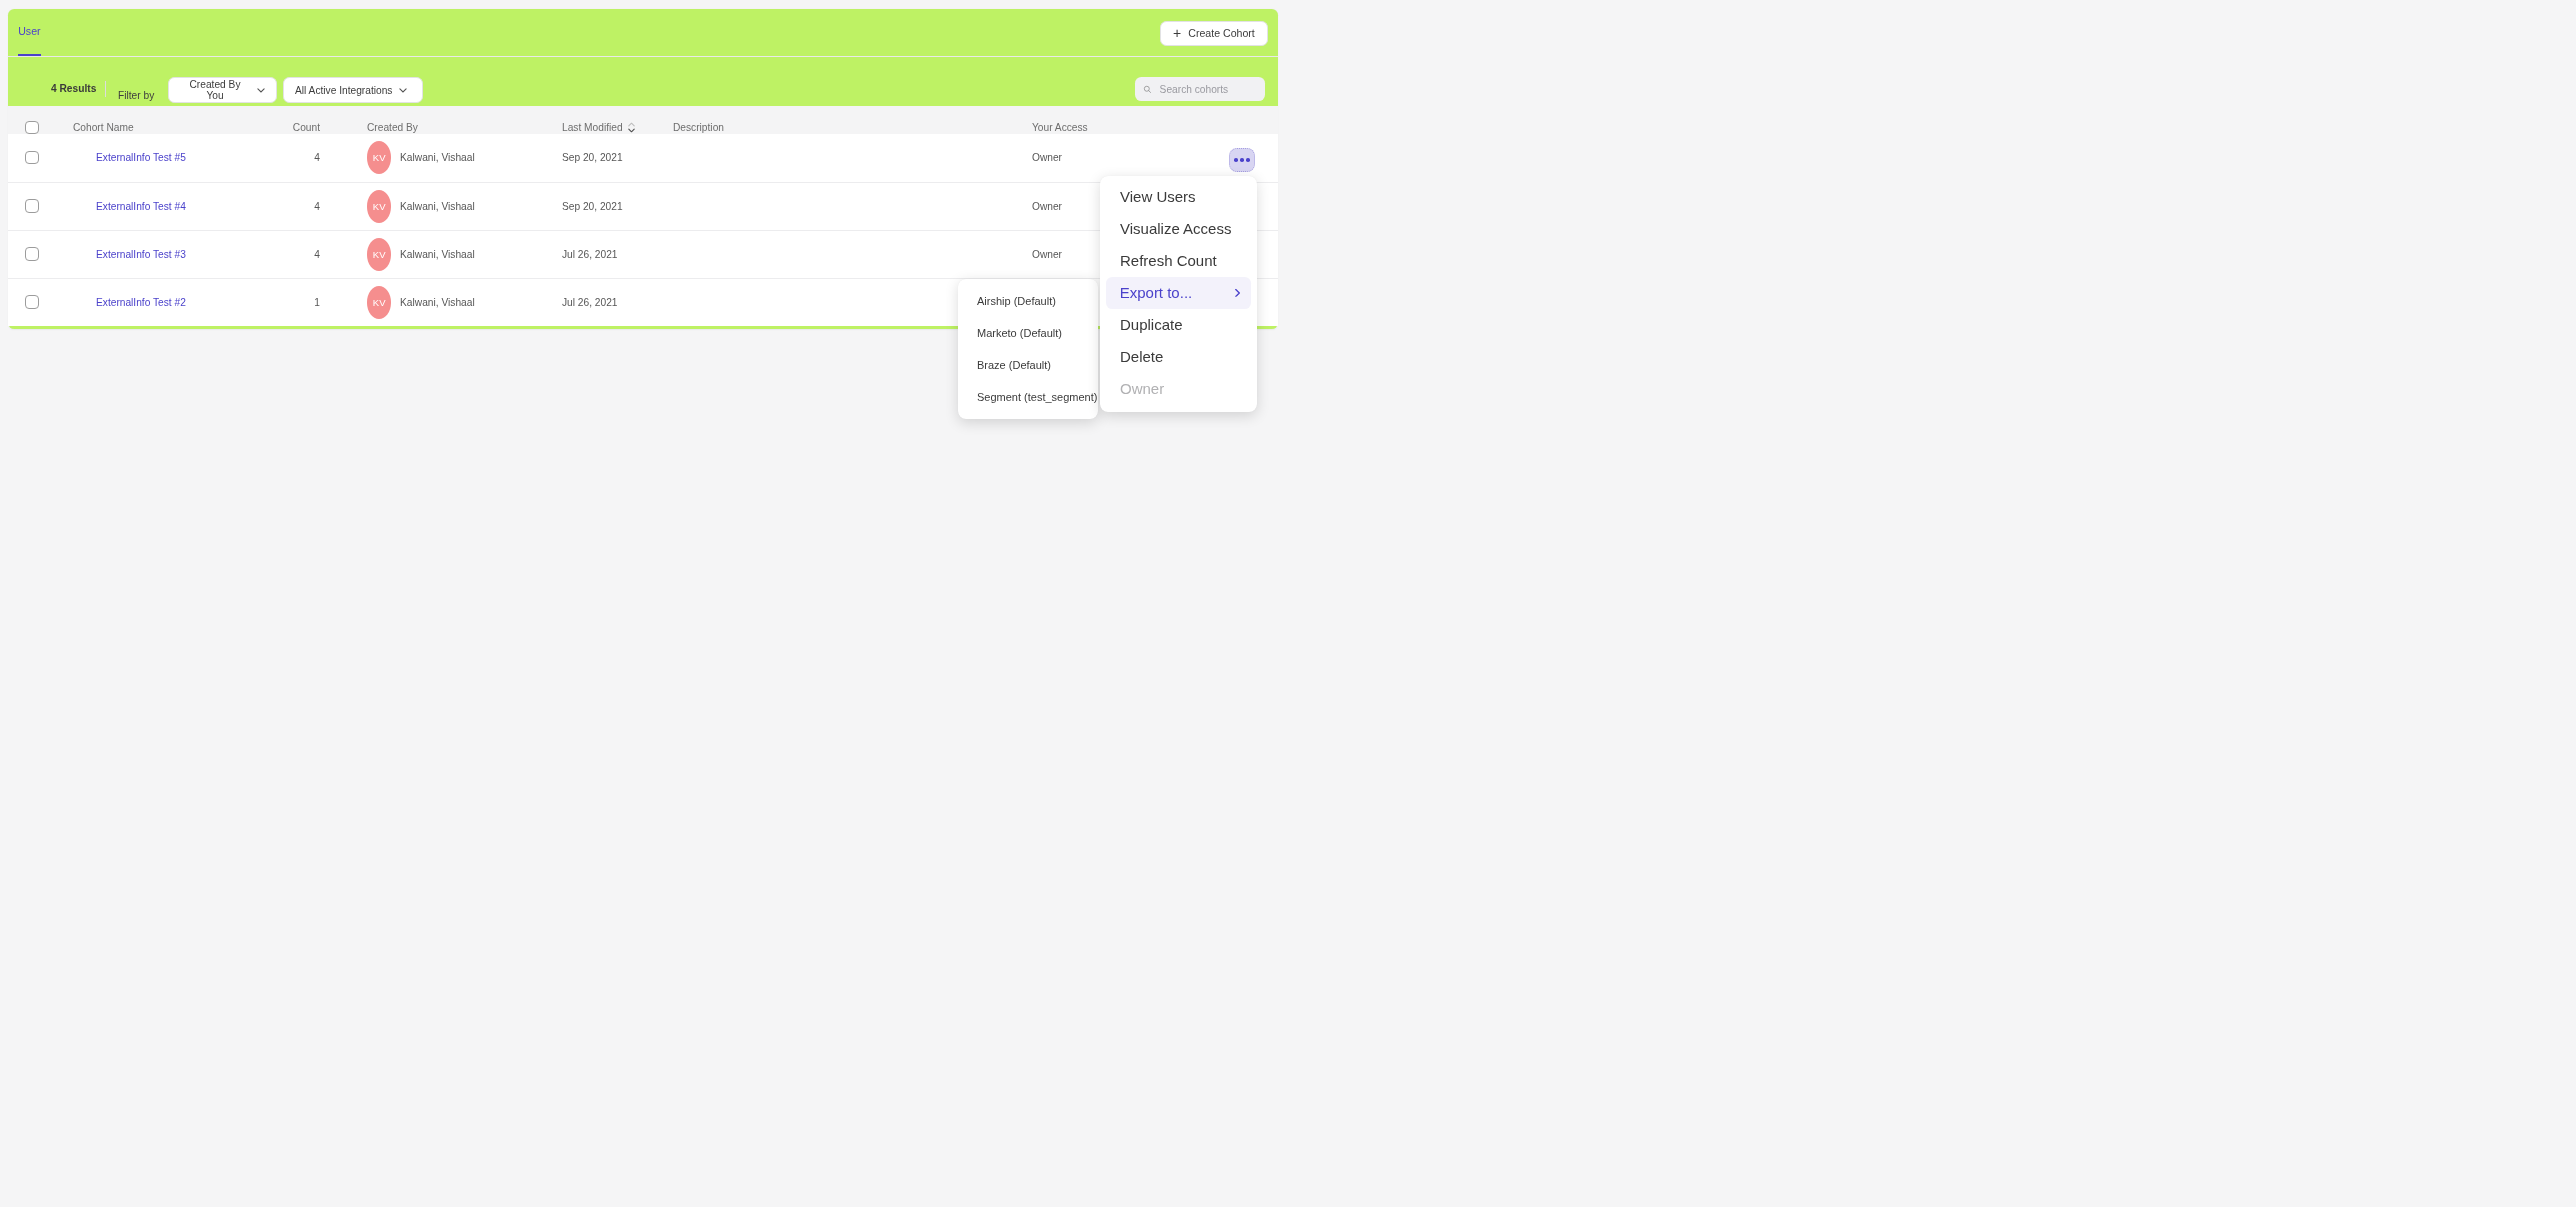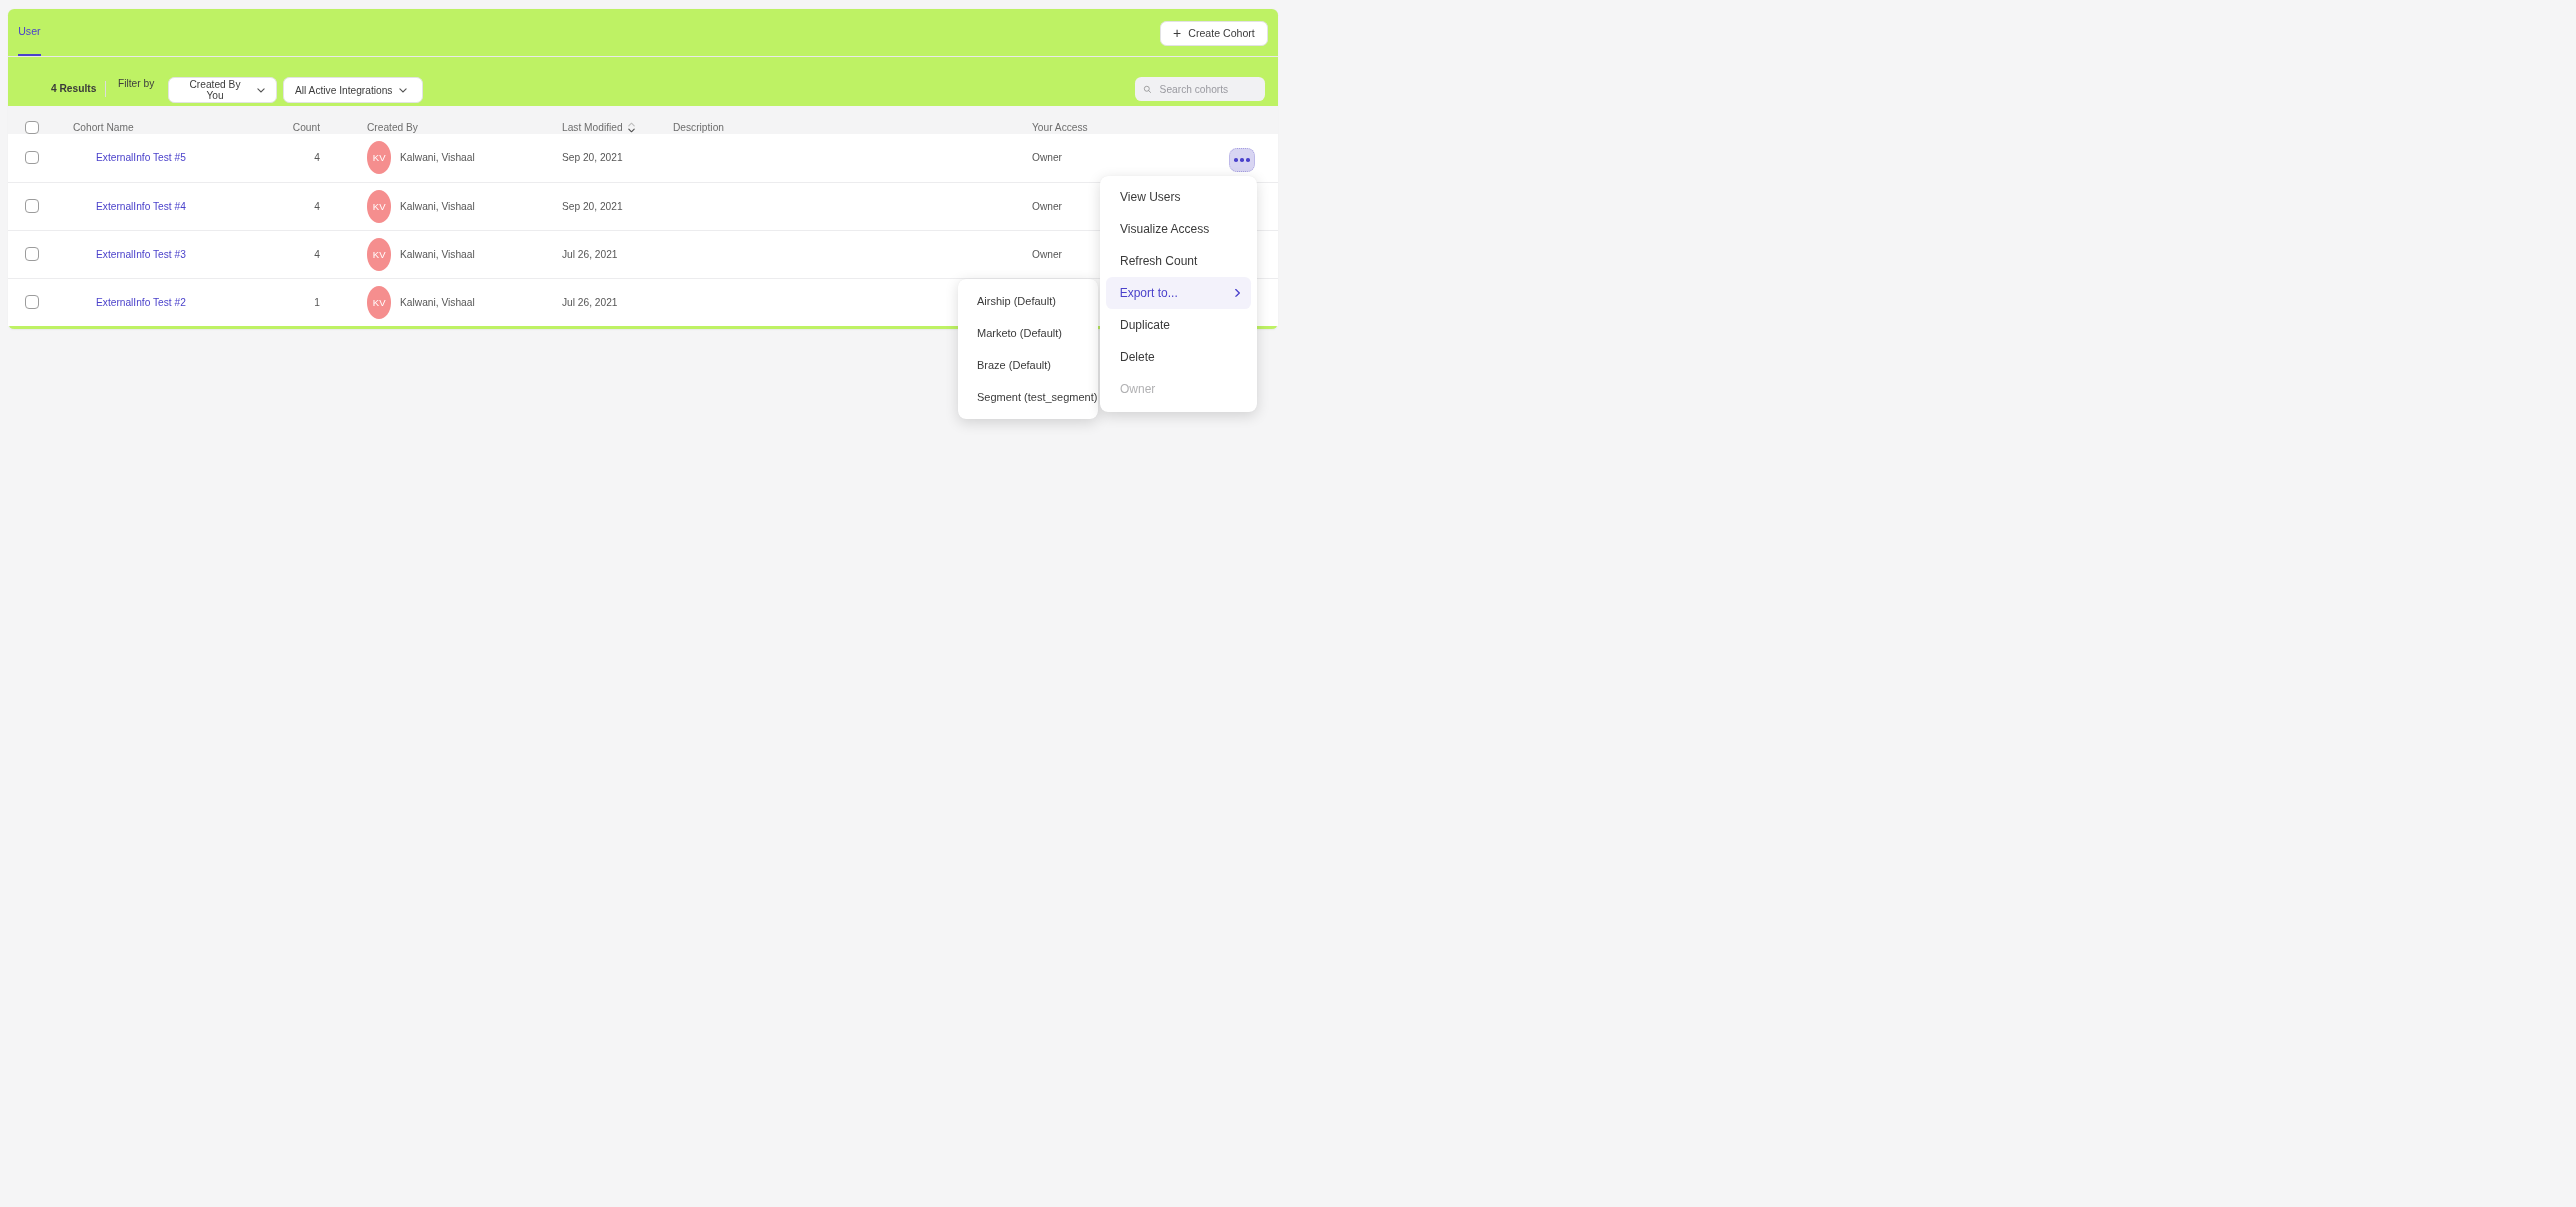--- a/index.html
+++ b/index.html
@@ -13,21 +13,21 @@
        box-sizing:border-box;cursor:pointer;}
   .create-btn{position:absolute;right:10.2px;top:12.6px;height:24.4px;display:flex;align-items:center;
        background:#fff;border:0.8px solid #e2e2e4;border-radius:6.3px;padding:0 12px;cursor:pointer;
        font-family:inherit;font-size:10.6px;font-weight:500;color:#3c3c3c;}
   .create-btn .plus{font-size:14px;font-weight:400;color:#3c3c3c;margin-right:7px;line-height:1;}
 
   
   .filterbar{position:relative;height:49px;}
   .results{position:absolute;left:43px;top:20.5px;line-height:24px;font-size:10.2px;font-weight:700;color:#3a3a3a;}
   .vdiv{position:absolute;left:97px;top:24.4px;width:0.8px;height:16px;background:#dcdcde;}
-  .filterby{position:absolute;left:110px;top:15px;line-height:24px;font-size:10.2px;color:#3e3e3e;}
+  .filterby{position:absolute;left:110px;top:27px;line-height:24px;font-size:10.2px;color:#3e3e3e;}
   .pill{position:absolute;top:20.5px;height:24px;display:flex;align-items:center;gap:7px;background:#fff;
         border:0.8px solid #e2e2e4;border-radius:6.3px;padding:12px 11px;box-sizing:border-box;cursor:pointer;
         font-family:inherit;font-size:10.2px;font-weight:500;color:#3c3c3c;}
   .pill.created-by{left:160px;width:109px;}
   .pill.integrations{left:275px;width:140px;}
   .pill svg{flex:0 0 auto;}
   .search{position:absolute;right:13.4px;top:20.5px;width:130px;height:24px;background:#f1f1f3;border-radius:6.3px;
           display:flex;align-items:center;padding:0 8px;box-sizing:border-box;}
   .search input{border:none;outline:none;background:transparent;margin-left:6.3px;width:95px;
           font-family:inherit;font-size:10.2px;color:#555;}
@@ -50,21 +50,21 @@
   .row-actions{display:none;position:absolute;right:23px;top:14px;width:26px;height:24.4px;border-radius:8px;
           background:#d8d5f2;border:0.8px dotted #a49ee0;box-sizing:border-box;
           align-items:center;justify-content:center;gap:2.4px;cursor:pointer;padding:0;}
   .trow.open .row-actions{display:flex;}
   .row-actions .dot{width:3.5px;height:3.5px;border-radius:50%;background:#4b42cb;}
 
   
   .menu{position:absolute;left:1100px;top:176px;width:157px;height:236px;background:#fff;border-radius:8px;
         box-shadow:0 3.2px 14px rgba(0,0,0,.14),0 0 0.8px rgba(0,0,0,.08);padding-top:4.7px;box-sizing:border-box;z-index:3;}
   .menu-item{position:relative;height:32px;display:flex;align-items:center;padding-left:20px;box-sizing:border-box;
-        font-size:12px;font-weight:500;color:#3a3a3a;cursor:pointer;}
+        font-size:15px;font-weight:500;color:#3a3a3a;cursor:pointer;}
   .menu-item.hl{margin:0 6.3px;padding-left:13.4px;border-radius:6.3px;background:#f3f2fb;color:#4b42cb;}
   .menu-item.dis{color:#b1b1b3;cursor:default;}
   .menu-item .sub-arrow{display:none;position:absolute;right:10.2px;top:50%;transform:translateY(-50%);}
   .menu-item.has-sub .sub-arrow{display:block;}
 
   
   .submenu{position:absolute;left:958px;top:279px;width:140px;height:140px;background:#fff;border-radius:8px;
         box-shadow:0 3.2px 14px rgba(0,0,0,.14),0 0 0.8px rgba(0,0,0,.08);padding-top:5.5px;box-sizing:border-box;z-index:2;}
   .submenu-item{height:32px;display:flex;align-items:center;padding-left:19px;box-sizing:border-box;
         font-size:11px;font-weight:500;color:#3a3a3a;cursor:pointer;}

